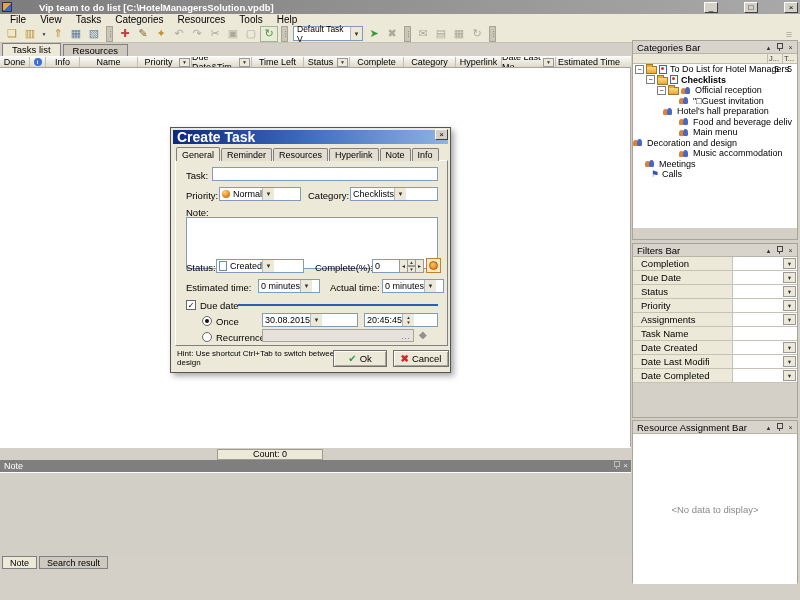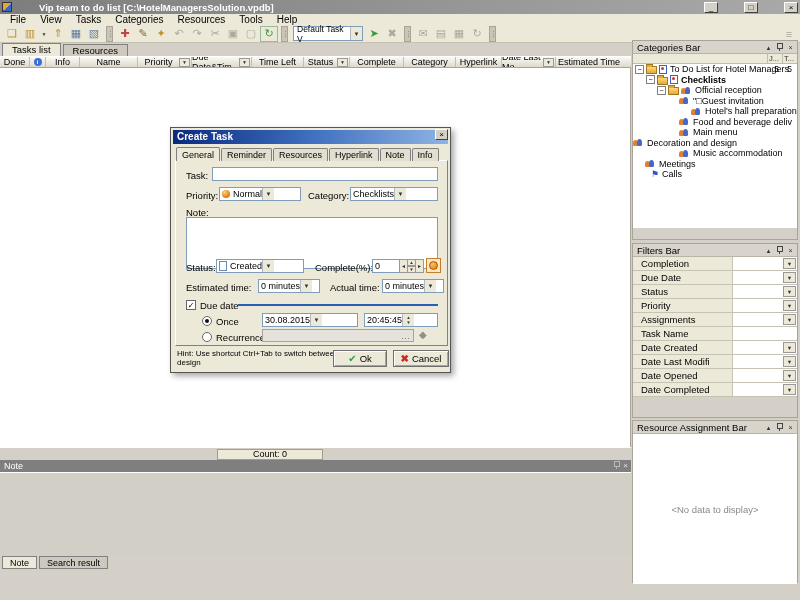--- a/index.html
+++ b/index.html
@@ -78,21 +78,21 @@
   .bold{font-weight:bold;}
 
   .frow{height:14px;display:flex;align-items:flex-start;border-bottom:1px solid #c6c2b4;background:#fff;position:relative;}
   .flabel{width:100px;height:100%;background:#ece9d8;border-right:1px solid #c6c2b4;line-height:13px;padding-left:8px;font-size:9.5px;flex:none;}
   .fdrop{position:absolute;right:1px;top:1px;width:13px;height:11px;background:#ece9d8;border:1px solid #999;font-size:5.5px;line-height:10px;text-align:center;color:#333;}
 
   .rbody{background:#fff;height:150px;display:flex;align-items:center;justify-content:center;color:#8a8a8a;font-size:9.5px;}
 
   
   .dialog{position:absolute;left:170px;top:127px;width:281px;height:246px;background:#ece9d8;border:1px solid #555;box-shadow:3px 3px 6px rgba(0,0,0,.35);z-index:10;}
-  .dtitle{position:absolute;left:2px;top:2px;right:2px;height:14px;background:linear-gradient(90deg,#0a2a80,#3f6fbf,#8fb3e2);color:#fff;font-weight:bold;font-size:10px;line-height:14px;padding-left:4px;}
+  .dtitle{position:absolute;left:2px;top:2px;right:2px;height:14px;background:linear-gradient(90deg,#0a2a80,#3f6fbf,#8fb3e2);color:#fff;font-weight:bold;font-size:14px;line-height:14px;padding-left:4px;}
   .dclose{position:absolute;right:2px;top:1px;width:13px;height:11px;background:#d4d0c8;border:1px solid;border-color:#fff #404040 #404040 #fff;font-size:8px;line-height:9px;text-align:center;}
   .dtabs{position:absolute;left:5px;top:20px;height:13px;display:flex;z-index:2;}
   .dtab{padding:0 5px;font-size:9px;line-height:12px;border:1px solid #808080;border-bottom:none;border-radius:2px 2px 0 0;background:#e2dfd0;margin-right:1px;}
   .dtab.active{background:#ece9d8;margin-top:-1px;line-height:14px;}
   .dpane{position:absolute;left:4px;top:32px;width:273px;height:186px;border:1px solid;border-color:#fff #808080 #808080 #fff;background:#ece9d8;}
   .dlab{position:absolute;font-size:9.5px;}
   .field{position:absolute;background:#fff;border:1px solid #7f9db9;}
   .combo{position:absolute;height:14px;background:#fff;border:1px solid #7f9db9;display:flex;align-items:center;font-size:9px;padding-left:2px;}
   .ball{width:8px;height:8px;border-radius:50%;background:radial-gradient(circle at 35% 30%,#ffd27a,#e8821e 60%,#b05a10);margin-right:3px;flex:none;}
   .ico-doc{width:8px;height:10px;background:#fff;border:1px solid #6a8ab8;margin-right:3px;flex:none;}
@@ -271,21 +271,21 @@
         <div class="trow" style="padding-left:24px">
           <span class="expander">−</span>
           <span class="ico-folder"></span>
           <span class="ico-people"></span>
           <span class="lbl">Official reception</span>
         </div>
         <div class="trow" style="padding-left:46px">
           <span class="ico-people"></span>
           <span class="lbl">"□Guest invitation</span>
         </div>
-        <div class="trow" style="padding-left:58px">
+        <div class="trow" style="padding-left:30px">
           <span class="ico-people"></span>
           <span class="lbl">Hotel's hall preparation</span>
         </div>
         <div class="trow" style="padding-left:46px">
           <span class="ico-people"></span>
           <span class="lbl">Food and beverage deliv</span>
         </div>
         <div class="trow" style="padding-left:46px">
           <span class="ico-people"></span>
           <span class="lbl">Main menu</span>
@@ -340,24 +340,20 @@
         </div>
       <div class="frow">
           <span class="flabel">Task Name</span>
         </div>
       <div class="frow">
           <span class="flabel">Date Created</span>
           <span class="fdrop">▼</span>
         </div>
       <div class="frow">
           <span class="flabel">Date Last Modifi</span>
-          <span class="fdrop">▼</span>
-        </div>
-      <div class="frow">
-          <span class="flabel">Date Opened</span>
           <span class="fdrop">▼</span>
         </div>
       <div class="frow">
           <span class="flabel">Date Completed</span>
           <span class="fdrop">▼</span>
         </div>
     </div>
 
     <div class="panel" style="top:380px;height:163px;">
       <div class="ptitle">

